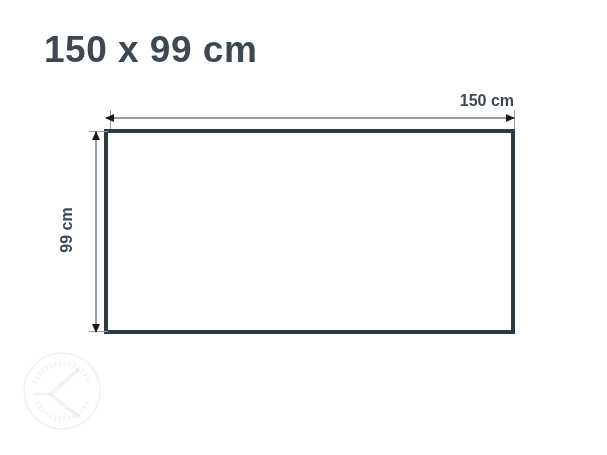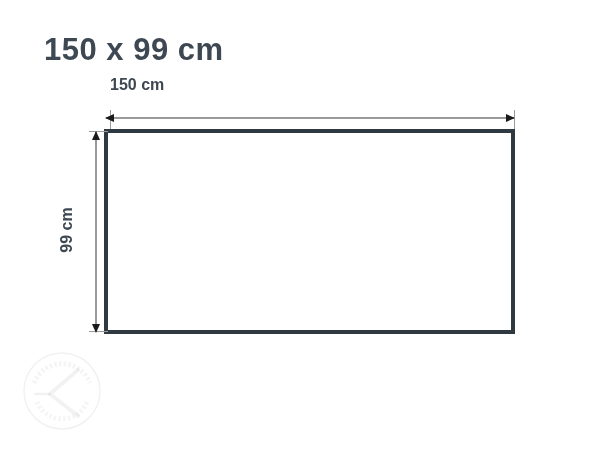--- a/index.html
+++ b/index.html
@@ -13,21 +13,21 @@
     width: 607px;
     height: 455px;
     background: #ffffff;
     overflow: hidden;
   }
   .title {
     position: absolute;
     left: 44px;
     top: 33px;
     margin: 0;
-    font-size: 31px;
+    font-size: 37px;
     line-height: 34px;
     font-weight: 700;
     color: #3d4852;
     letter-spacing: 0.5px;
   }
   
   .rect {
     position: absolute;
     left: 104px;
     top: 129px;
@@ -77,23 +77,23 @@
   
   .dim-label {
     position: absolute;
     font-size: 16px;
     font-weight: 700;
     color: #3d4852;
     white-space: nowrap;
   }
   .width-label {
     left: 110px;
-    top: 76px;
+    top: 92px;
     width: 404px;
-    text-align: left;
+    text-align: right;
   }
   .height-label {
     left: 18px;
     top: 220px;
     width: 100px;
     height: 20px;
     text-align: center;
     transform: rotate(-90deg);
     transform-origin: 50% 50%;
   }

